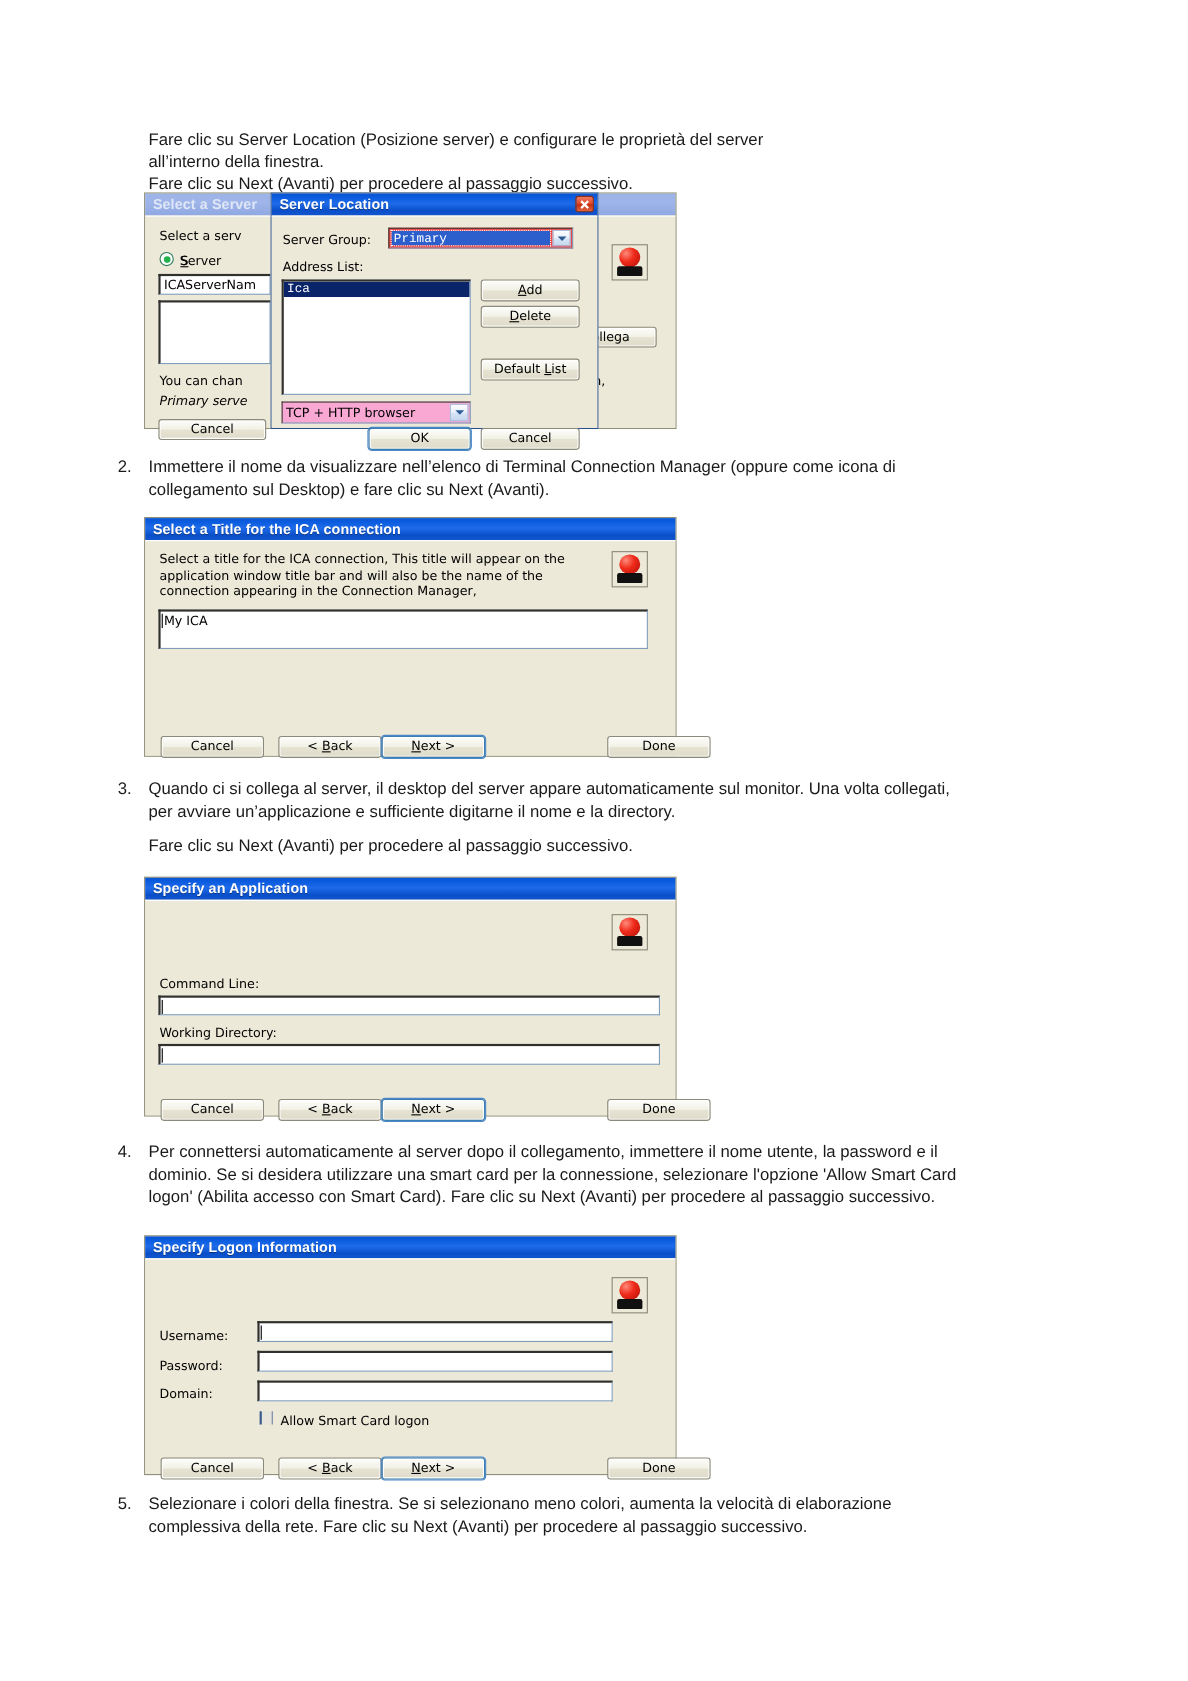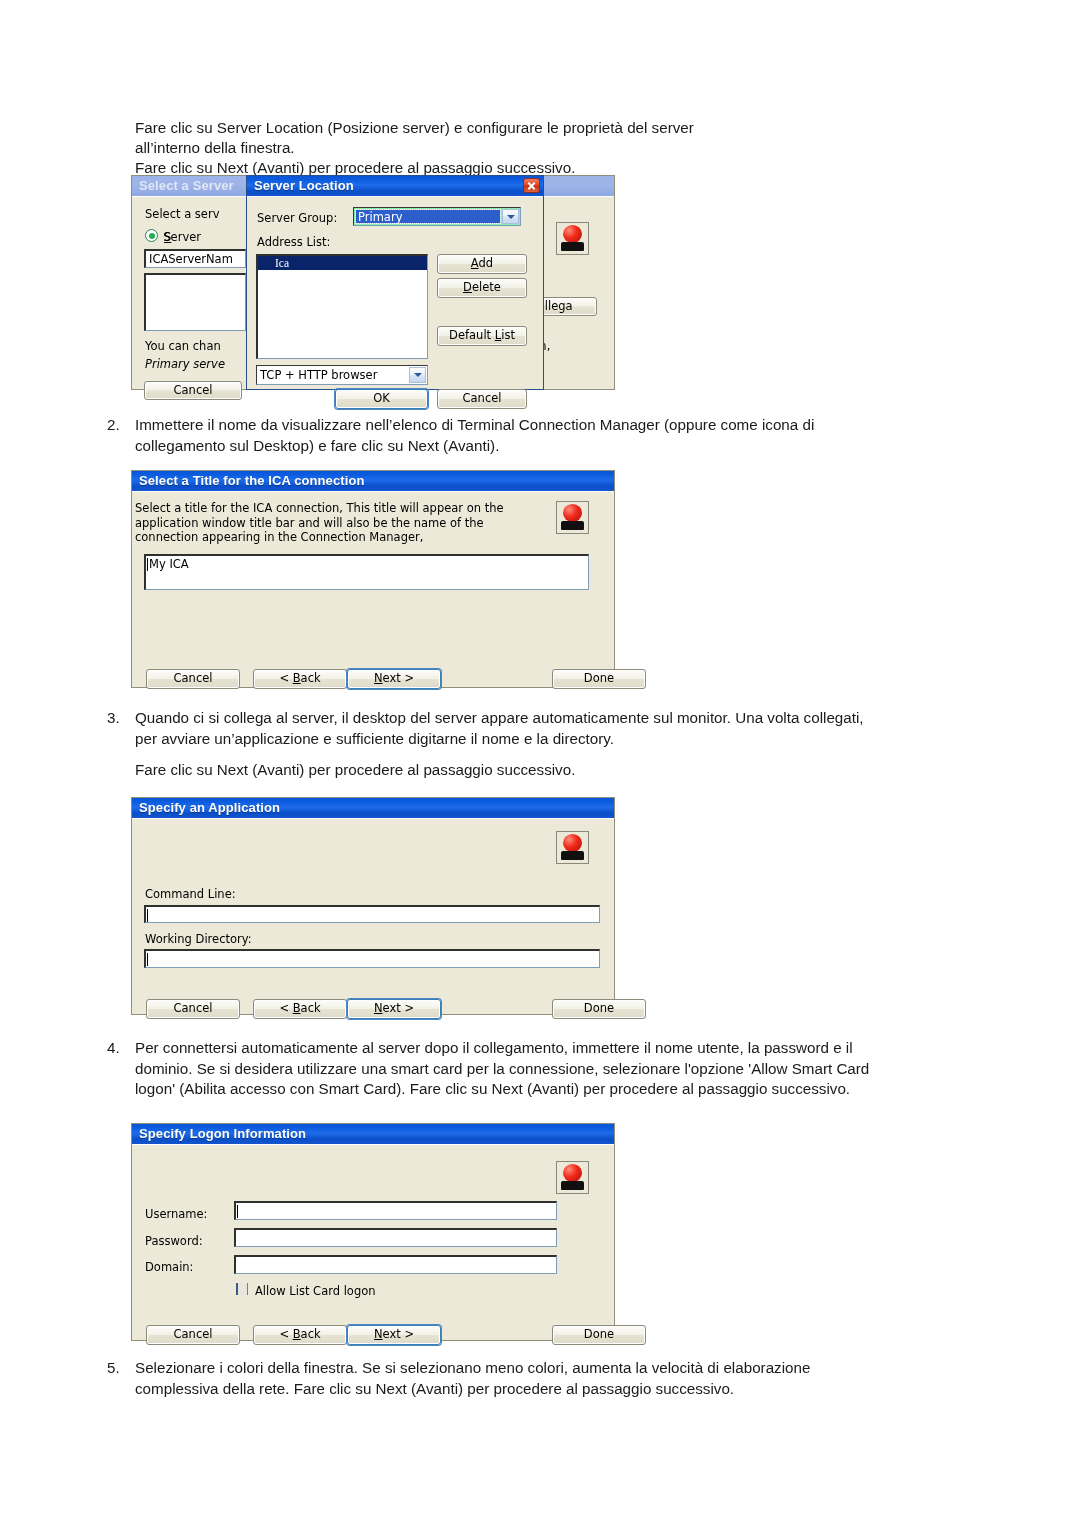--- a/index.html
+++ b/index.html
@@ -121,24 +121,24 @@
     background: #ffffff;
     border: 1px solid #7f9db9;
     border-top: 2px solid #30302c;
     border-left: 2px solid #30302c;
     box-sizing: border-box;
     overflow: hidden;
   }
   .listbox .row-sel {
     background: #0a246a;
     color: #ffffff;
-    font-family: Liberation Serif, serif;
+    font-family: Liberation Mono, monospace;
     font-size: 11.5px;
     line-height: 14px;
-    padding-left: 17px;
+    padding-left: 3px;
   }
 
   
   .btn {
     position: absolute;
     background: linear-gradient(180deg,#fdfdfb 0%, #f2f1e6 48%, #e6e3d3 52%, #dedbca 100%);
     border: 1px solid #8c8a7b;
     border-radius: 3px;
     box-sizing: border-box;
     font-family: "DejaVu Sans", sans-serif;
@@ -153,21 +153,21 @@
   }
   .btn.default {
     border: 1px solid #3c7fb1;
     box-shadow: inset 0 0 0 1px #ffffff, 0 0 0 1px #4a86c8;
   }
   .btn u { text-decoration: underline; }
 
   
   .combo {
     position: absolute;
-    background: #ffffff;
+    background: #f9a8d4;
     border: 1px solid #7f9db9;
     border-top: 1px solid #3a3a34;
     border-left: 1px solid #3a3a34;
     box-sizing: border-box;
     font-family: "DejaVu Sans", sans-serif;
     font-size: 11.5px;
     color: #000;
     display: flex;
     align-items: center;
     padding-left: 3px;
@@ -186,21 +186,22 @@
     justify-content: center;
   }
   .combo .arrow i {
     display: block;
     width: 0; height: 0;
     border-left: 4px solid transparent;
     border-right: 4px solid transparent;
     border-top: 4px solid #2b5a94;
   }
   .combo.selected-blue {
-    background: #86efac;
+    background: #ef4444;
+    font-family: Liberation Mono, monospace;
   }
   .combo.selected-blue .val {
     background: #2c5fcc;
     color: #ffffff;
     display: block;
     position: absolute;
     left: 2px; top: 2px; right: 20px; bottom: 2px;
     padding-left: 2px;
     line-height: 15px;
     outline: 1px dotted #ffffff;
@@ -368,21 +369,21 @@
 
   <div class="num" style="left:107px; top:415px;">2.</div>
   <div class="para" style="left:135px; top:415px; width:740px;">Immettere il nome da visualizzare nell’elenco di Terminal Connection Manager (oppure come icona di collegamento sul Desktop) e fare clic su Next (Avanti).</div>
 
   <div class="dlg" style="left:131px; top:470px; width:484px; height:218px;">
     <div class="dlg-title">
       <span>Select a Title for the ICA connection</span>
     </div>
     <div class="dlg-body">
 
-      <div class="desc" style="left:3px; top:9px; width:390px;">Select a title for the ICA connection, This title will appear on the
+      <div class="desc" style="left:13px; top:9px; width:390px;">Select a title for the ICA connection, This title will appear on the
 application window title bar and will also be the name of the
 connection appearing in the Connection Manager,</div>
 
       <div class="appicon" style="left:424px; top:9px; width:33px; height:33px;">
         <div class="ball"></div>
         <div class="base"></div>
       </div>
 
       <div class="tbox caret" style="left:12px; top:62px; width:445px; height:36px;">My ICA</div>
 
@@ -449,21 +450,21 @@
       <div class="lbl" style="left:13px; top:62px;">Username:</div>
       <div class="tbox caret" style="left:102px; top:56px; width:323px; height:19px;"></div>
 
       <div class="lbl" style="left:13px; top:89px;">Password:</div>
       <div class="tbox" style="left:102px; top:83px; width:323px; height:19px;"></div>
 
       <div class="lbl" style="left:13px; top:115px;">Domain:</div>
       <div class="tbox" style="left:102px; top:110px; width:323px; height:19px;"></div>
 
       <div class="cbox" style="left:104px; top:138px;"></div>
-      <div class="lbl" style="left:123px; top:139px;">Allow List Card logon</div>
+      <div class="lbl" style="left:123px; top:139px;">Allow Smart Card logon</div>
 
       <div class="btn" style="left:14px; top:180px; width:94px; height:20px;">Cancel</div>
       <div class="btn" style="left:121px; top:180px; width:94px; height:20px;">
         <span>&lt;&nbsp;<u>B</u><span>ack</span></span>
       </div>
       <div class="btn default" style="left:215px; top:180px; width:94px; height:20px;">
         <span><u>N</u><span>ext&nbsp;&gt;</span></span>
       </div>
       <div class="btn" style="left:420px; top:180px; width:94px; height:20px;">Done</div>
 

